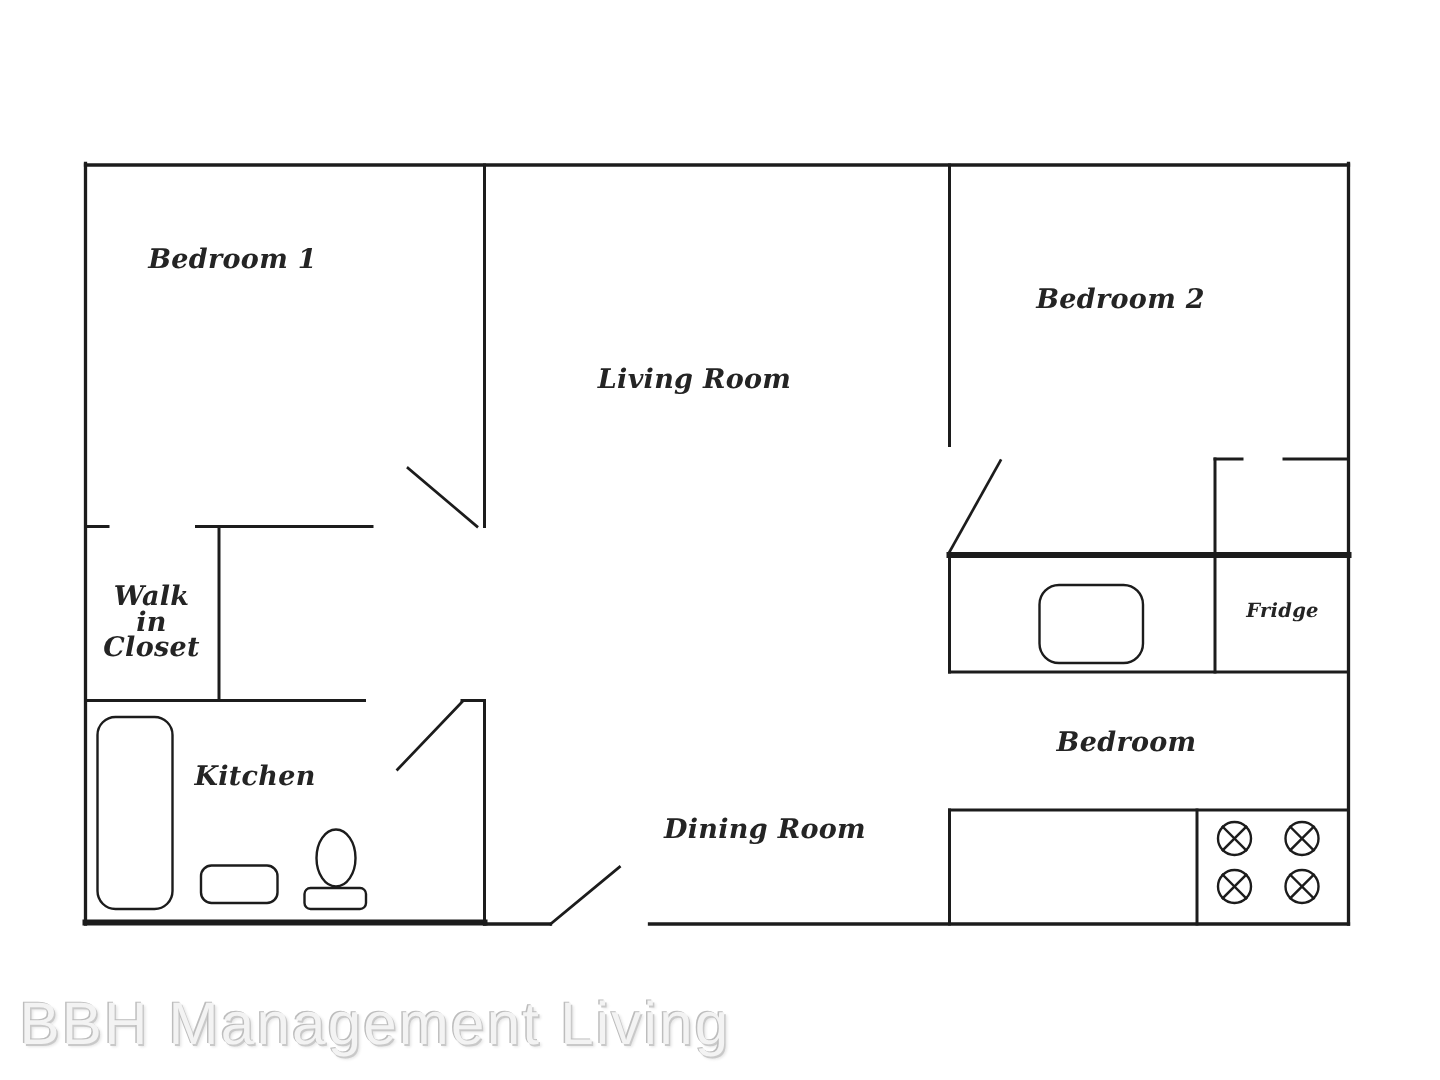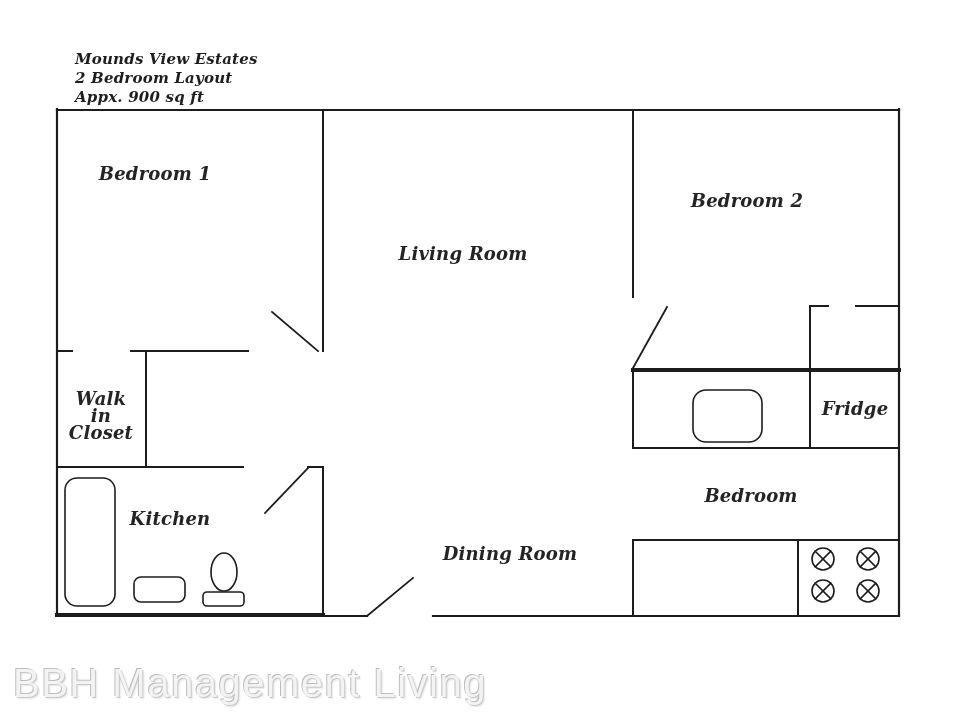--- a/index.html
+++ b/index.html
@@ -19,21 +19,21 @@
     white-space:pre-line;
   }
   .room-label{
     position:absolute;
     transform:translate(-50%,-50%);
     font-style:italic;font-weight:bold;
     font-size:18px;color:#242424;
     white-space:pre-line;text-align:center;
     letter-spacing:0.2px;line-height:17px;
   }
-  .room-label.small{font-size:18px;}
+  .room-label.small{font-size:13px;}
   .watermark{
     position:absolute;left:13px;top:661px;
     font-family:"Liberation Sans", sans-serif;
     font-size:40px;font-weight:400;
     letter-spacing:1.5px;
     color:#f3f3f3;
     text-shadow:-1px -1px 0 #bdbdbd, 1px 1px 0 #c9c9c9, 2px 2px 2px rgba(0,0,0,0.10);
     white-space:nowrap;
   }
   svg line, svg rect, svg ellipse, svg circle{vector-effect:non-scaling-stroke;}
@@ -104,23 +104,20 @@
         <line x1="815.2" y1="598.8" x2="830.8" y2="583.2"></line>
       </g>
       <g>
         <circle cx="868" cy="591" r="11"></circle>
         <line x1="860.2" y1="583.2" x2="875.8" y2="598.8"></line>
         <line x1="860.2" y1="598.8" x2="875.8" y2="583.2"></line>
       </g>
     </g>
   </svg>
 
-  <div class="title-block">Mounds View Estates
-2 Bedroom Layout
-Appx. 900 sq ft</div>
 
   <div class="room-label" style="left:155px;top:173px;">Bedroom 1</div>
   <div class="room-label" style="left:463px;top:209px;margin-top:44px;">Living Room</div>
   <div class="room-label" style="left:747px;top:200px;">Bedroom 2</div>
   <div class="room-label" style="left:101px;top:415px;">Walk
 in
 Closet</div>
   <div class="room-label" style="left:170px;top:518px;">Kitchen</div>
   <div class="room-label" style="left:510px;top:553px;">Dining Room</div>
   <div class="room-label" style="left:751px;top:495px;">Bedroom</div>

